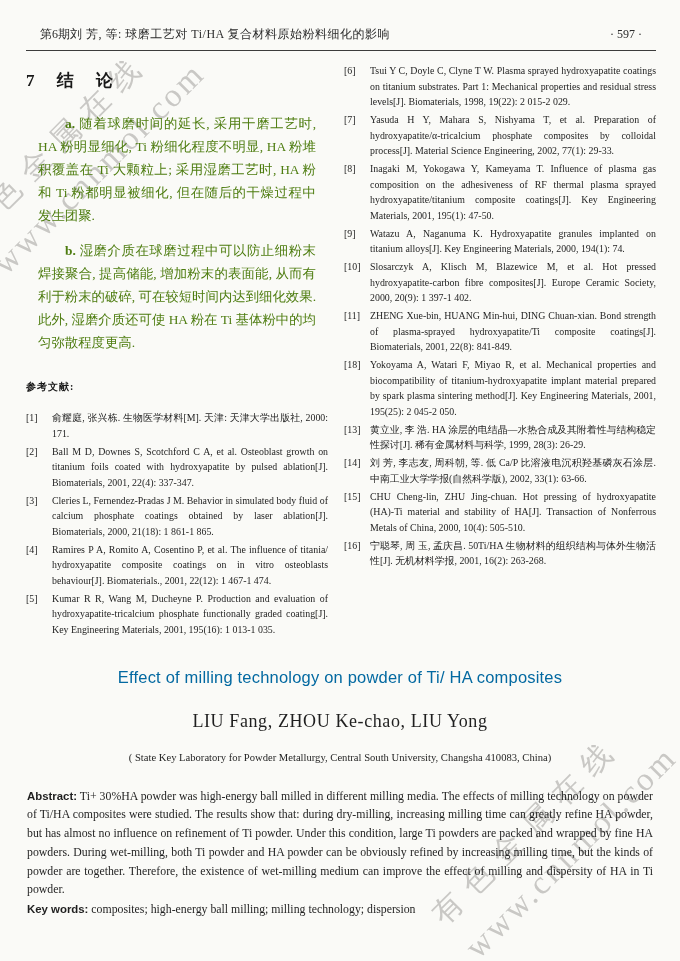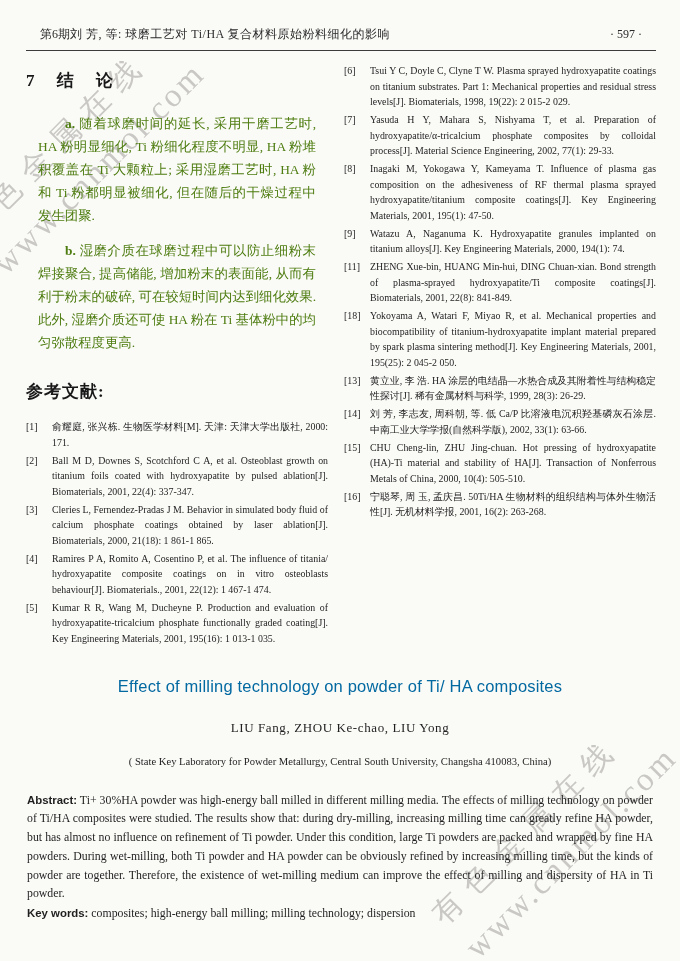--- a/index.html
+++ b/index.html
@@ -48,37 +48,37 @@
     font-size:17px;font-weight:bold;margin:10px 0 20px 0;
     letter-spacing:9px;color:#181818;
   }
   .body-para{
     font-size:13.4px;line-height:23px;text-align:justify;
     margin:12px;text-indent:27px;color:#4d7c0f;
   }
   .para-label{font-weight:bold;}
 
   .refs-heading{
-    font-size:17px;font-weight:bold;margin:26px 0 16px 0;
+    font-size:10px;font-weight:bold;margin:26px 0 16px 0;
     letter-spacing:1px;color:#181818;
   }
 
   .ref{display:flex;font-size:9.9px;line-height:15.5px;margin-bottom:2.5px;color:#242424;}
   .ref-num{flex:0 0 26px;}
   .ref-text{flex:1;text-align:justify;}
 
   
   .english{padding:0 27px;margin-top:28px;}
   .eng-title{
     font-family:"Liberation Sans", sans-serif;
     font-size:16.5px;font-weight:normal;
     text-align:center;margin:10px 0 0 0;color:#0369a1;
     letter-spacing:0.2px;
   }
-  .eng-authors{font-size:13px;text-align:center;margin-top:24px;letter-spacing:0.6px;}
+  .eng-authors{font-size:18px;text-align:center;margin-top:24px;letter-spacing:0.6px;}
   .eng-affil{font-size:10.6px;text-align:center;margin-top:20px;}
   .abstract{font-size:11.8px;line-height:18.8px;text-align:justify;margin:24px 0 0 0;}
   .kw{font-size:11.8px;line-height:18.8px;text-align:left;margin:1px 0 0 0;}
   .lbl-sans{font-family:"Liberation Sans", sans-serif;font-weight:bold;font-size:11.4px;}
 </style>
 </head>
 <body>
 
 <div class="page">
 
@@ -147,20 +147,24 @@
           </div>
           <div class="ref">
             <span class="ref-num">[8]</span>
             <span class="ref-text">Inagaki M, Yokogawa Y, Kameyama T. Influence of plasma gas composition on the adhesiveness of RF thermal plasma sprayed hydroxyapatite/titanium composite coatings[J]. Key Engineering Materials, 2001, 195(1): 47-50.</span>
           </div>
           <div class="ref">
             <span class="ref-num">[9]</span>
             <span class="ref-text">Watazu A, Naganuma K. Hydroxyapatite granules implanted on titanium alloys[J]. Key Engineering Materials, 2000, 194(1): 74.</span>
           </div>
           <div class="ref">
+            <span class="ref-num">[10]</span>
+            <span class="ref-text">Slosarczyk A, Klisch M, Blazewice M, et al. Hot pressed hydroxyapatite-carbon fibre composites[J]. Europe Ceramic Society, 2000, 20(9): 1 397-1 402.</span>
+          </div>
+          <div class="ref">
             <span class="ref-num">[11]</span>
             <span class="ref-text">ZHENG Xue-bin, HUANG Min-hui, DING Chuan-xian. Bond strength of plasma-sprayed hydroxyapatite/Ti composite coatings[J]. Biomaterials, 2001, 22(8): 841-849.</span>
           </div>
           <div class="ref">
             <span class="ref-num">[18]</span>
             <span class="ref-text">Yokoyama A, Watari F, Miyao R, et al. Mechanical properties and biocompatibility of titanium-hydroxyapatite implant material prepared by spark plasma sintering method[J]. Key Engineering Materials, 2001, 195(25): 2 045-2 050.</span>
           </div>
           <div class="ref">
             <span class="ref-num">[13]</span>
             <span class="ref-text">黄立业, 李 浩. HA 涂层的电结晶—水热合成及其附着性与结构稳定性探讨[J]. 稀有金属材料与科学, 1999, 28(3): 26-29.</span>

